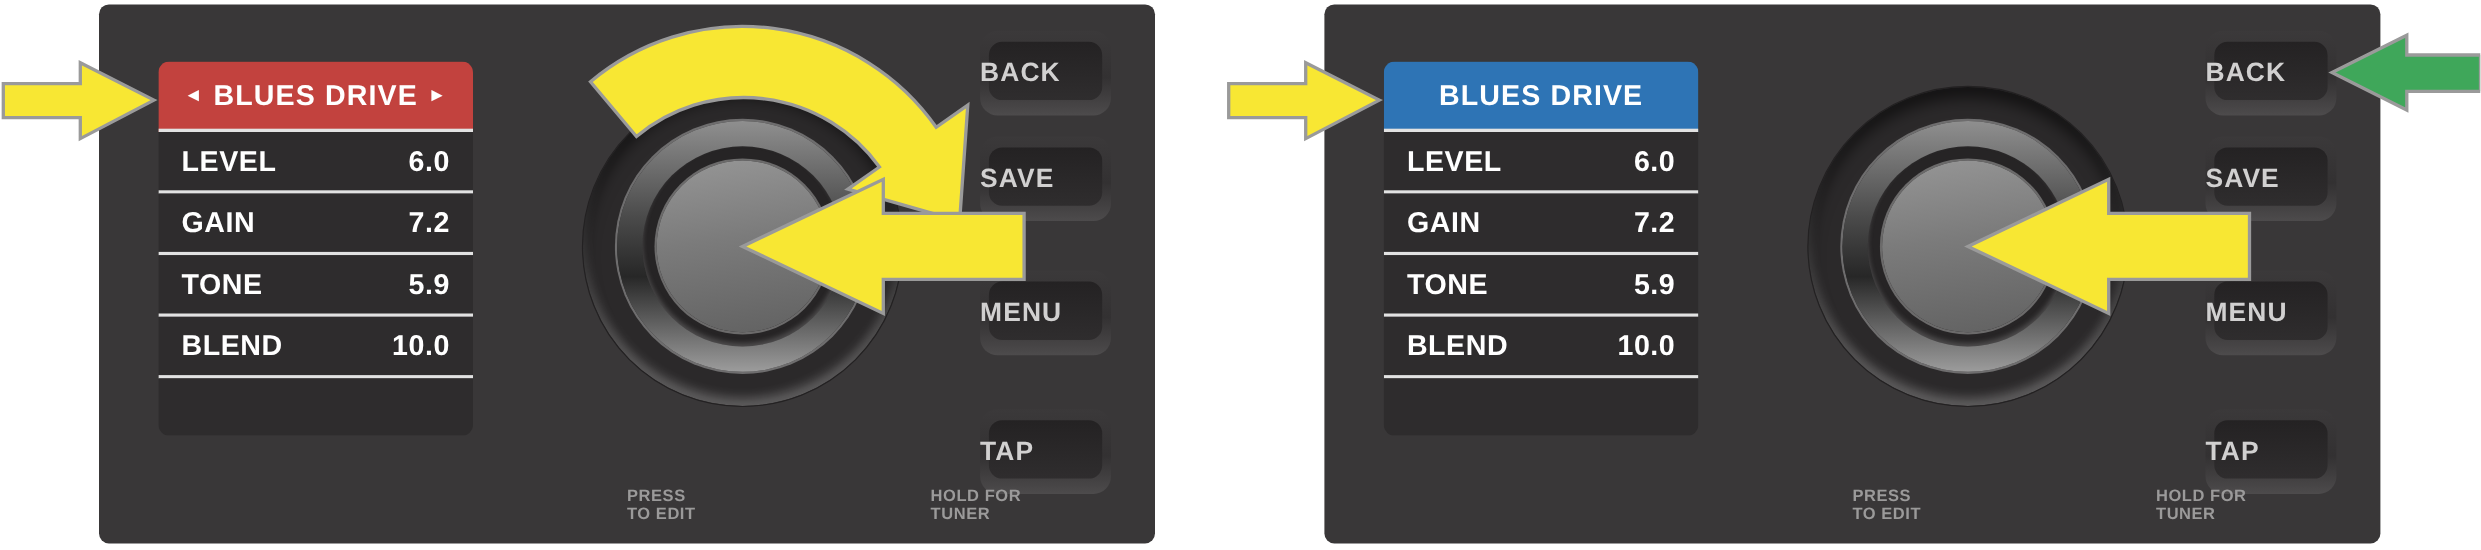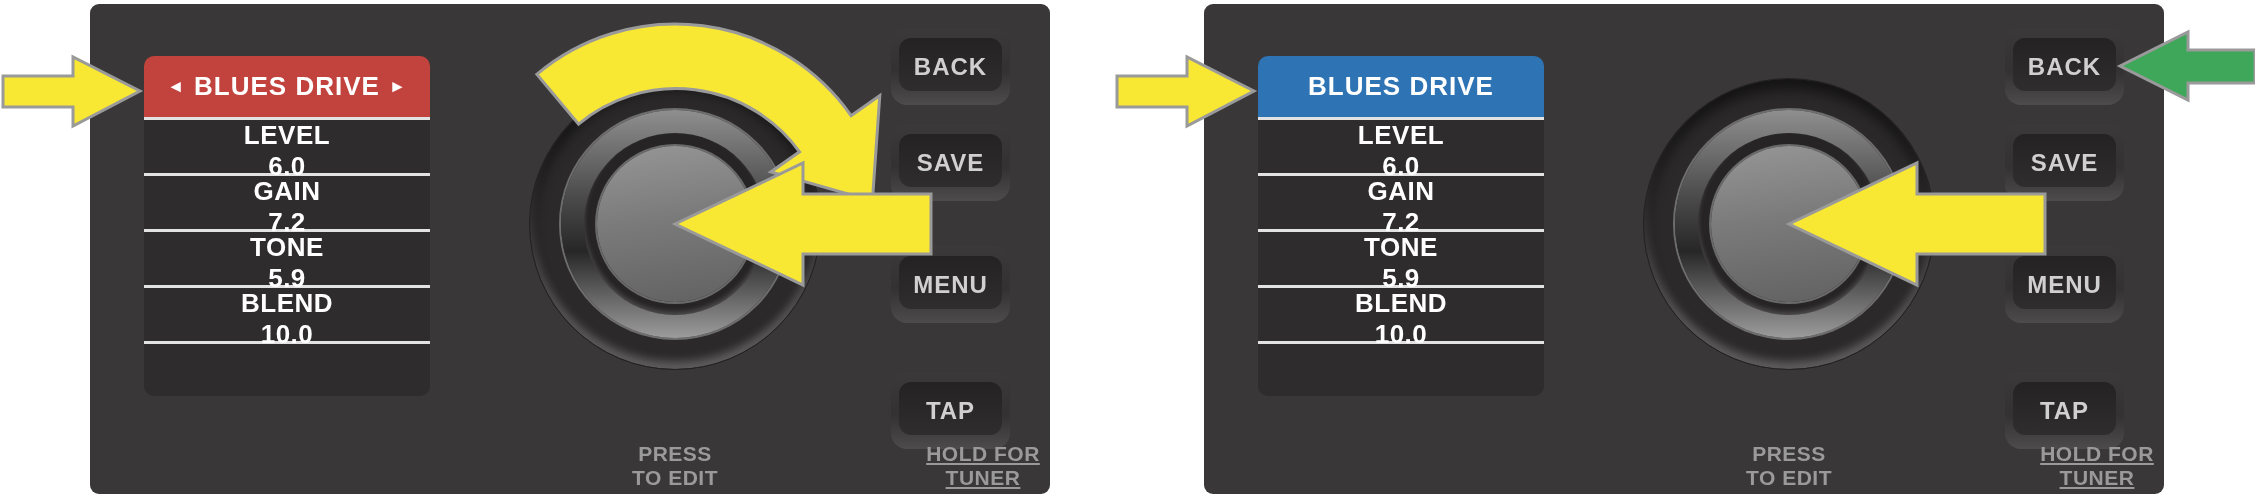--- a/index.html
+++ b/index.html
@@ -24,21 +24,20 @@
     border-bottom:3px solid #e2e2e2;
     color:#ffffff; font-size:26px; font-weight:bold; letter-spacing:1px;
   }
   .nav-tri { font-size:17px; line-height:1; }
   .param-row {
     height:56px; box-sizing:border-box; background:#2e2c2d;
     border-bottom:3px solid #e2e2e2;
     display:flex; align-items:center; justify-content:space-between;
     padding:0 21px; color:#ffffff; font-size:26px; font-weight:bold;
     letter-spacing:0.5px;
-    flex-direction:column;
   }
   .screen-footer { height:52px; background:#2e2c2d; }
 
   
   .knob {
     position:absolute; left:439px; top:74px; width:292px; height:292px;
     border-radius:50%; background:#2b292a; border:1px solid #232122;
     box-sizing:border-box;
     box-shadow: inset 0 10px 14px rgba(0,0,0,.55), inset 0 -7px 10px rgba(214,214,214,.33);
   }
@@ -55,39 +54,39 @@
   .knob-center {
     position:absolute; left:13px; top:13px; width:156px; height:156px; border-radius:50%;
     background:linear-gradient(172deg,#969696 0%,#7b7b7b 45%,#616161 100%);
     box-shadow: 0 0 0 2px rgba(175,175,175,.5);
   }
 
   
   .btn {
     position:absolute; left:801px; width:119px; height:77px; border-radius:16px;
     background:linear-gradient(180deg,#3b393a 0%,#333132 55%,#4d4b4c 100%);
-    display:flex; align-items:center; justify-content:center; cursor:pointer;
+    display:flex; align-items:center; justify-content:flex-start; cursor:pointer;
   }
   .btn-face {
     position:absolute; left:8px; right:8px; top:10px; bottom:14px; border-radius:12px;
     background:linear-gradient(180deg,#242223 0%,#2f2d2e 100%);
   }
   .btn-label {
     position:relative; color:#d1d0d0; font-size:24px; font-weight:bold; letter-spacing:1px;
   }
   .btn-back { top:24px; } .btn-save { top:120px; } .btn-menu { top:242px; } .btn-tap { top:368px; }
 
   
   .caption {
-    position:absolute; top:438px; width:210px; text-align:center;
-    color:#9b9a9a; font-size:21px; font-weight:bold; line-height:1.16;
+    position:absolute; top:438px; width:210px; 
+    color:#9b9a9a; font-size:15px; font-weight:bold; line-height:1.16;
     letter-spacing:0.5px;
   }
   .press-caption { left:480px; }
-  .hold-caption  { left:788px;text-decoration:underline; }
+  .hold-caption  { left:756px; }
 
   
   svg.overlay {
     position:absolute; left:0; top:0; width:960px; height:490px;
     overflow:visible; pointer-events:none;
   }
   .arrow { stroke:#9a9a9a; stroke-width:3; stroke-linejoin:miter; }
 </style>
 </head>
 <body>

